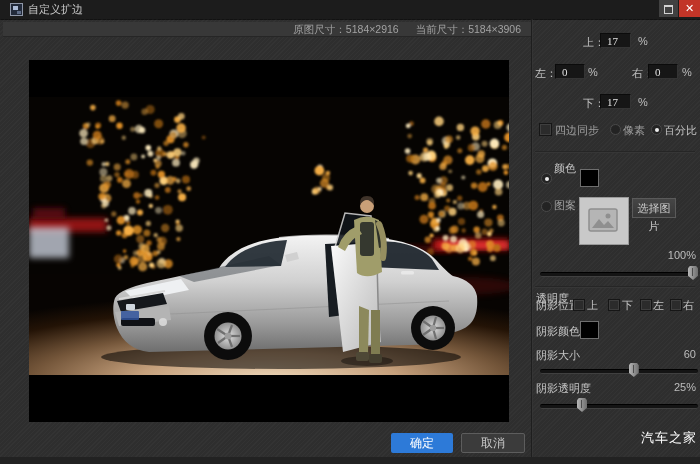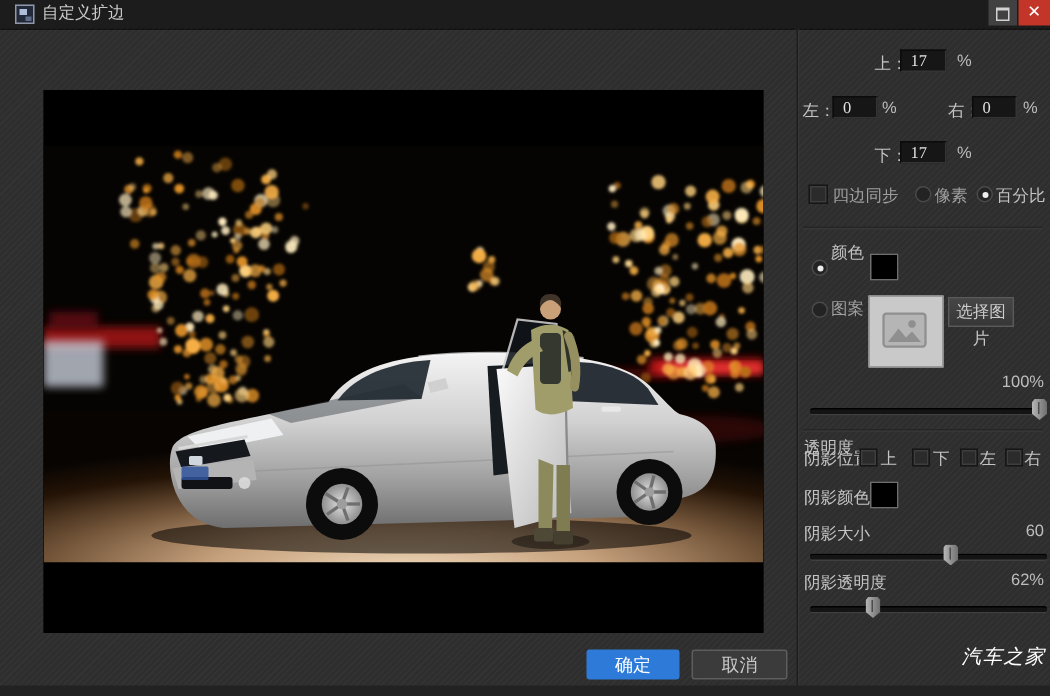--- a/index.html
+++ b/index.html
@@ -48,40 +48,44 @@
       border-top:1px solid #000;border-bottom:1px solid #404040;border-radius:2px;}
   .slider .thumb{position:absolute;top:0;width:10px;height:14px;
       clip-path:polygon(50% 100%,0 70%,0 16%,18% 0,82% 0,100% 16%,100% 70%);
       background:linear-gradient(90deg,#b7b7b7,#8d8d8d 55%,#6f6f6f);}
   .slider .thumb i{position:absolute;left:4px;top:2px;width:1px;height:8px;background:#4c4c4c;}
   
   .btn-ok{left:391px;top:414px;width:62px;height:20px;background:#2d7ad8;color:#fff;
           font-size:12px;text-align:center;line-height:20px;border-radius:2px;}
   .btn-cancel{left:461px;top:414px;width:64px;height:20px;box-sizing:border-box;background:#3b3b3b;
           border:1px solid #5d5d5d;color:#c9c9c9;font-size:12px;text-align:center;line-height:18px;border-radius:2px;}
-  .watermark{right:3px;top:410px;font-size:13px;color:#fff;letter-spacing:1px;font-style:italic;}
+  .watermark{right:3px;top:410px;font-size:13px;color:#fff;letter-spacing:1px;}
   .bottom-strip{left:0;top:438px;width:700px;height:7px;background:#222222;}
 </style>
 </head>
 <body>
 
 <div class="abs titlebar">
   <div class="abs app-icon">
       <i></i>
       <u></u>
     </div>
   <div class="abs win-title">自定义扩边</div>
   <div class="abs btn-max">
       <span></span>
     </div>
   <div class="abs btn-close">✕</div>
 </div>
 
 <div class="abs content">
 
+  <div class="abs infobar">
+    <span>原图尺寸：5184×2916</span>
+    <span>当前尺寸：5184×3906</span>
+  </div>
 
   <div class="abs preview">
     <svg id="photo" width="480" height="362" viewBox="0 0 480 362" xmlns="http://www.w3.org/2000/svg">
       <defs>
         <clipPath id="pc">
             <rect x="0" y="37" width="480" height="278"></rect>
           </clipPath>
         <radialGradient id="groundG" cx="0.5" cy="1.05" r="0.85">
           <stop offset="0" stop-color="#eed8ba"></stop>
             <stop offset="0.32" stop-color="#c5a07c"></stop>
@@ -569,21 +573,21 @@
     <div class="abs lbl" style="left:3px;top:329px;">阴影大小</div>
     <div class="abs val" style="right:4px;top:329px;">60</div>
     <div class="slider" style="left:7px;top:344px;">
       <div class="track"></div>
       <div class="thumb" style="left: 88.8px;">
           <i></i>
         </div>
     </div>
 
     <div class="abs lbl" style="left:3px;top:362px;">阴影透明度</div>
-    <div class="abs val" style="right:4px;top:362px;">62%</div>
+    <div class="abs val" style="right:4px;top:362px;">25%</div>
     <div class="slider" style="left:7px;top:379px;">
       <div class="track"></div>
       <div class="thumb" style="left: 37px;">
           <i></i>
         </div>
     </div>
   </div>
 
   <div class="abs btn-ok">确定</div>
   <div class="abs btn-cancel">取消</div>

